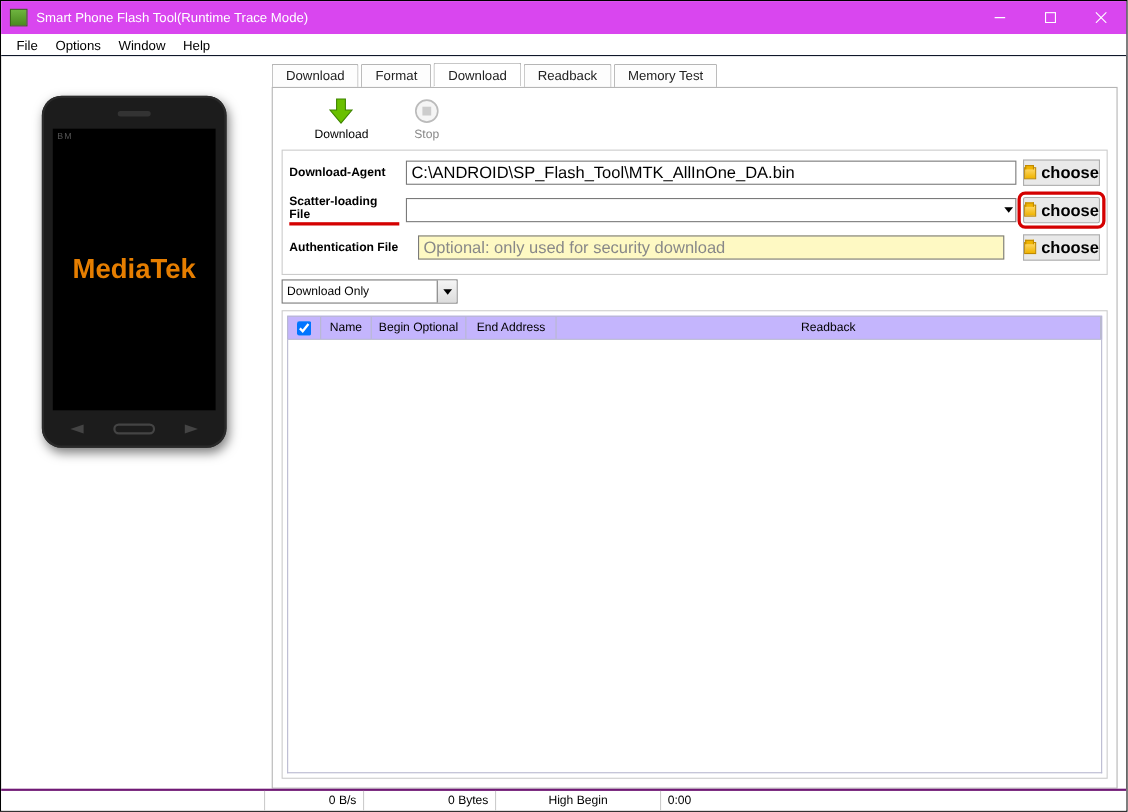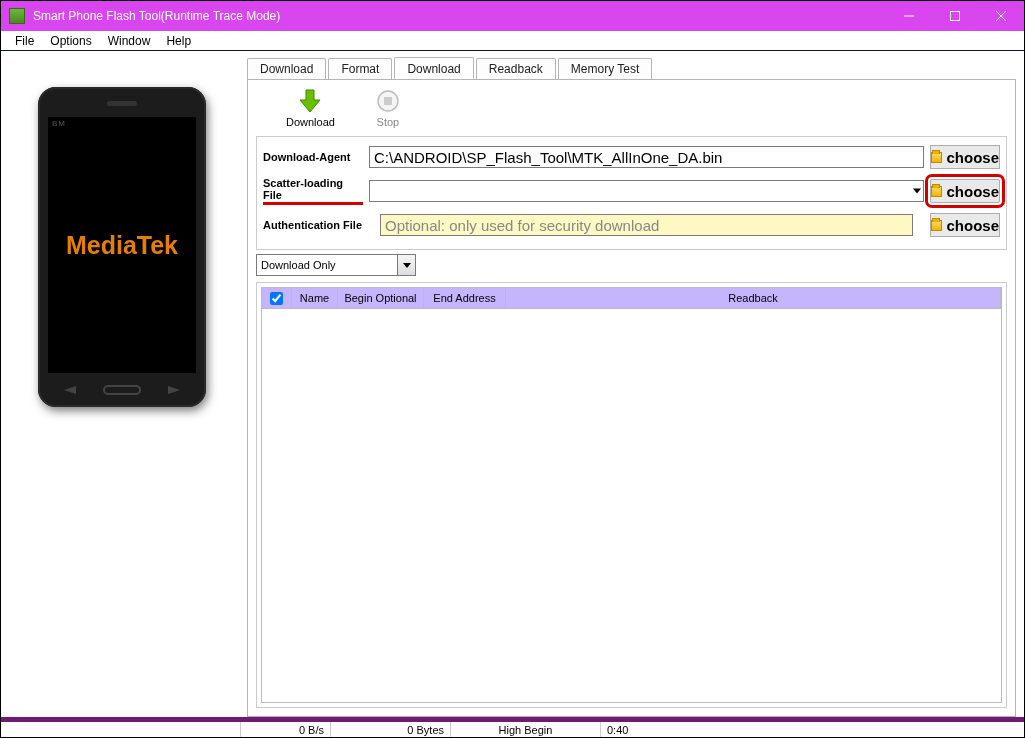--- a/index.html
+++ b/index.html
@@ -293,21 +293,21 @@
 }
 .part-header input[type=checkbox] {
   width: 13px; height: 13px;
 }
 
 
 .statusbar {
   position: absolute;
   bottom: 0; left: 0; right: 0;
   height: 20px;
-  border-top: 5px solid #701a75;
+  border-top: 2px solid #701a75;
   display: flex;
   font-size: 11px;
   background: #fff;
 }
 .statusbar .cell {
   border-right: 1px solid #ccc;
   display: flex; align-items: center; justify-content: flex-end;
   padding: 0 6px;
 }
 .statusbar .cell.prog { width: 240px; border-right: 1px solid #ccc; }
@@ -450,14 +450,14 @@
 
     </div>
   </div>
 </div>
 
 <div class="statusbar">
   <div class="cell prog"></div>
   <div class="cell">0 B/s</div>
   <div class="cell">0 Bytes</div>
   <div class="cell">High Begin</div>
-  <div class="cell">0:40</div>
+  <div class="cell">0:00</div>
 </div>
 
 </body></html>

